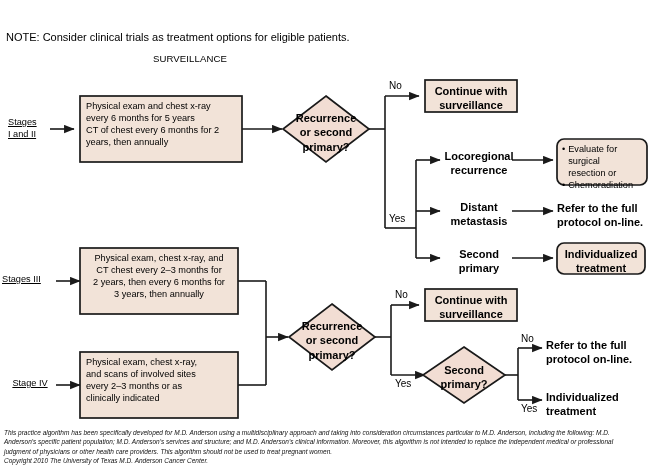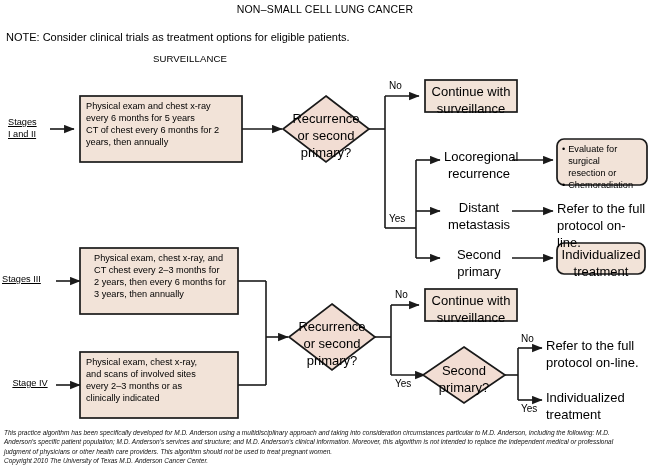--- a/index.html
+++ b/index.html
@@ -39,23 +39,24 @@
   .colhead {
     font-size: 9.6px;
     letter-spacing: 0.1px;
     text-align: center;
   }
   .boxtext {
     font-size: 9.2px;
     line-height: 1.32;
   }
   .nodelabel {
-    font-size: 13px;
+    font-size: 11px;
     text-align: center;
     line-height: 1.3;
+    font-weight: bold;
   }
   .stagelabel {
     font-size: 9.2px;
     line-height: 1.3;
     text-decoration: underline;
   }
   .yn {
     font-size: 10px;
   }
   .bullets {
@@ -154,35 +155,34 @@
 
     <rect x="80" y="352" width="158" height="66" fill="#f2e3d8" stroke="#1a1a1a" stroke-width="1.7"></rect>
 
     <polygon points="332,304 375,337 332,370 289,337" fill="#f2ddd3" stroke="#1a1a1a" stroke-width="1.7"></polygon>
 
     <rect x="425" y="289" width="92" height="32" fill="#f2e3d8" stroke="#1a1a1a" stroke-width="1.7"></rect>
 
     <polygon points="464,347 505,375 464,403 423,375" fill="#f2ddd3" stroke="#1a1a1a" stroke-width="1.7"></polygon>
   </svg>
 
-  <div class="txt title" style="left:0; top:3px; width:650px;">NON–SMALL CELL LUNG CANCER</div>
   <div class="txt note" style="left:6px; top:31px; width:440px;">NOTE: Consider clinical trials as treatment options for eligible patients.</div>
 
   <div class="txt colhead" style="left:90px; top:53px; width:200px;">SURVEILLANCE</div>
 
   <div class="txt stagelabel" style="left:8px; top:117px; width:46px;">Stages
 I and II</div>
   <div class="txt stagelabel" style="left:2px; top:274px; width:56px;">Stages III</div>
   <div class="txt stagelabel" style="left:2px; top:378px; width:56px;text-align:center;">Stage IV</div>
 
   <div class="txt boxtext" style="left:86px; top:100px; width:158px;">Physical exam and chest x-ray
 every 6 months for 5 years
 CT of chest every 6 months for 2
 years, then annually</div>
-  <div class="txt boxtext" style="left:94px; top:252px; width:154px;">Physical exam, chest x-ray, and
+  <div class="txt boxtext" style="left:82px; top:252px; width:154px;text-align:center;">Physical exam, chest x-ray, and
 CT chest every 2–3 months for
 2 years, then every 6 months for
 3 years, then annually</div>
   <div class="txt boxtext" style="left:86px; top:356px; width:154px;">Physical exam, chest x-ray,
 and scans of involved sites
 every 2–3 months or as
 clinically indicated</div>
 
   <div class="txt nodelabel" style="left:283px; top:111px; width:86px;">Recurrence
 or second

